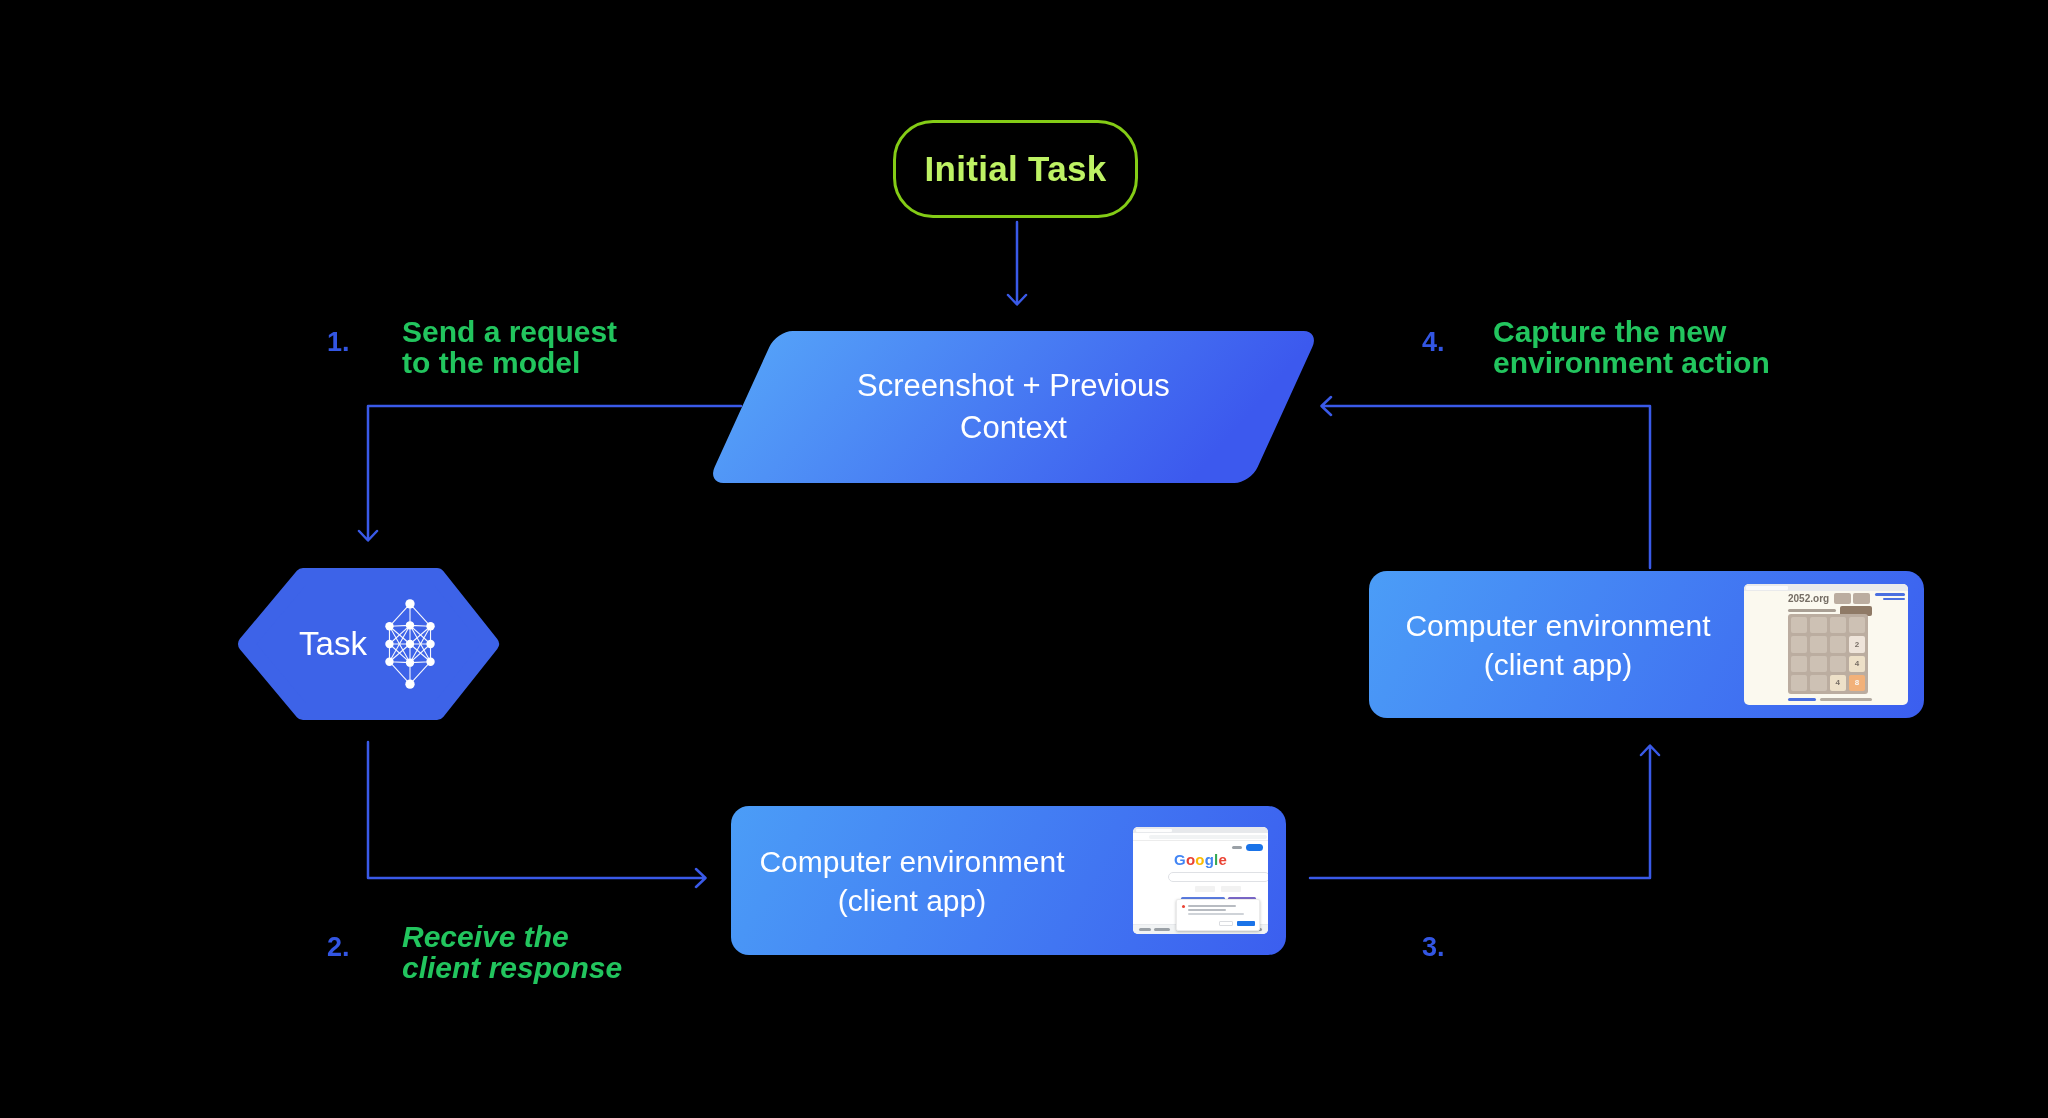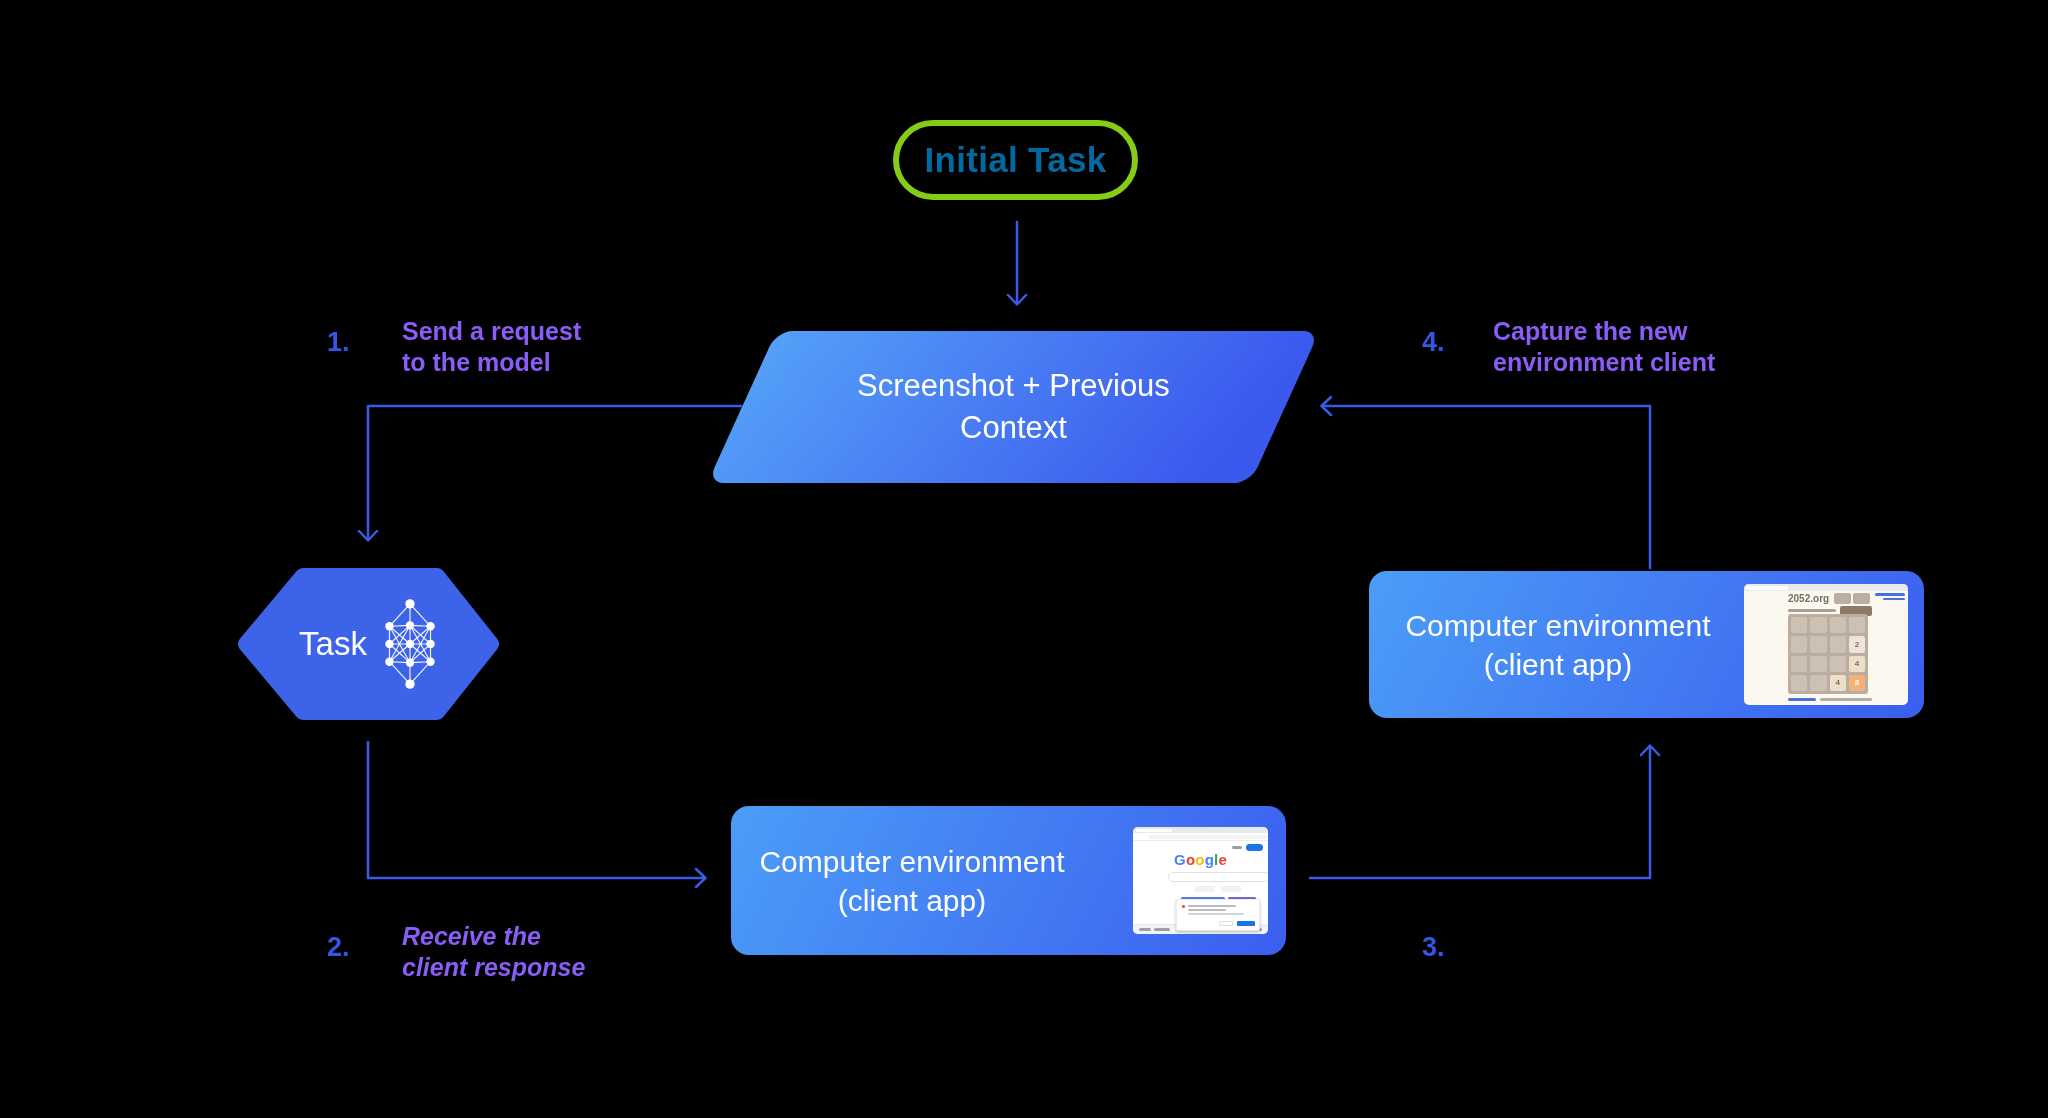--- a/index.html
+++ b/index.html
@@ -4,24 +4,24 @@
 <style>
   html,body { margin:0; padding:0; background:#000; }
   .canvas {
     position:relative; width:2048px; height:1118px; background:#000;
     overflow:hidden; font-family:"Liberation Sans", sans-serif;
   }
   svg.connectors { position:absolute; left:0; top:0; }
 
   
   .pill {
-    position:absolute; left:893px; top:120px; width:245px; height:80px;
-    box-sizing:border-box; border:6px solid #84cc16; border-radius:40px;
+    position:absolute; left:893px; top:120px; width:245px; height:98px;
+    box-sizing:border-box; border:3px solid #84cc16; border-radius:40px;
     display:flex; align-items:center; justify-content:center;
-    color:#0369a1; font-size:35px; font-weight:bold; letter-spacing:.3px;
+    color:#bef264; font-size:35px; font-weight:bold; letter-spacing:.3px;
   }
 
   
   .parallelogram {
     position:absolute; left:742px; top:331px; width:543px; height:152px;
     transform:skewX(-24.5deg); border-radius:16px;
     background:linear-gradient(112deg,#54a0f8 0%,#3c59ee 90%);
   }
   .parallelogram .inner {
     transform:skewX(24.5deg); width:100%; height:100%;
@@ -47,21 +47,21 @@
   .env .label {
     position:absolute; left:0; top:0; bottom:0;
     display:flex; flex-direction:column; justify-content:center; align-items:center;
     font-size:30px; line-height:39px; text-align:center;
   }
   .env-right  .label { width:378px; }
   .env-bottom .label { width:362px; }
 
   
   .step-num   { position:absolute; color:#3356e3; font-size:27px; font-weight:bold; }
-  .step-label { position:absolute; color:#8b5cf6; font-size:25px; font-weight:bold; line-height:31px; }
+  .step-label { position:absolute; color:#22c55e; font-size:30px; font-weight:bold; line-height:31px; }
 
   
   .thumb { position:absolute; background:#fff; border-radius:5px; overflow:hidden; }
   .thumb-game   { right:16px; top:13px; width:164px; height:121px; background:#fbf9ef; }
   .thumb-search { right:18px; top:21px; width:135px; height:107px; }
   .bar { position:absolute; border-radius:2px; }
 
   
   .thumb-game .chrome { position:absolute; top:0; left:0; right:0; height:7px; background:#e9eaec; }
   .thumb-game .chrome .tab { position:absolute; left:2px; top:2px; width:42px; height:4px; background:#fafafa; border-radius:1px; }
@@ -237,16 +237,16 @@
   <div class="step-label" style="left:402px;  top:921px;font-style:italic;">
     <div>Receive the</div>
     <div>client response</div>
   </div>
 
   <div class="step-num" style="left:1422px; top:932px;">3.</div>
 
   <div class="step-num" style="left:1422px; top:327px;">4.</div>
   <div class="step-label" style="left:1493px; top:316px;">
     <div>Capture the new</div>
-    <div>environment client</div>
+    <div>environment action</div>
   </div>
 
 </div>
 
 </body></html>

